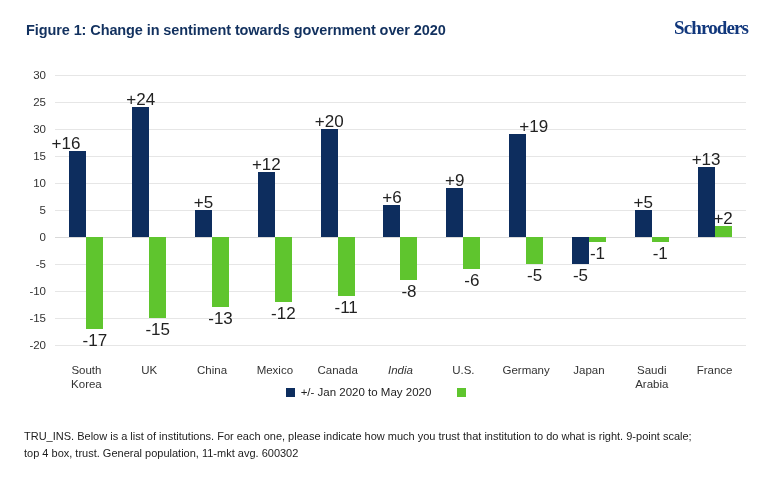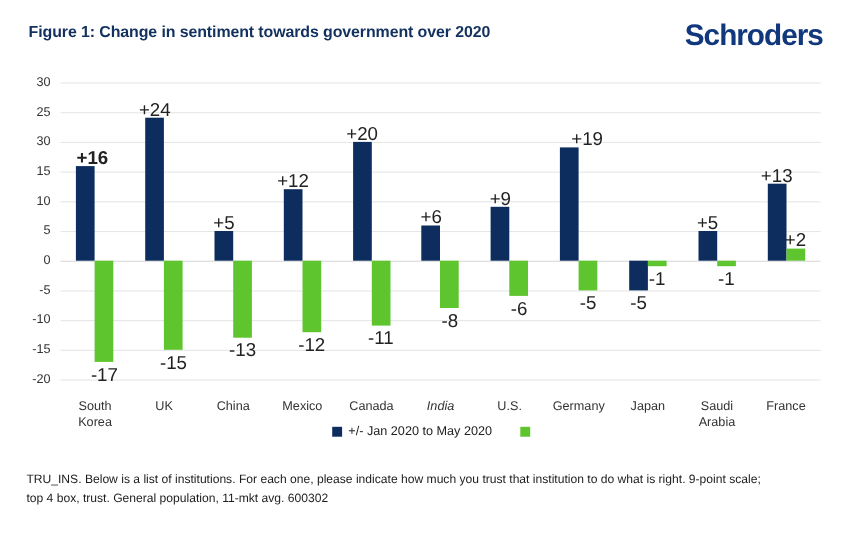--- a/index.html
+++ b/index.html
@@ -29,25 +29,26 @@
     font-size: 14.5px;
     font-weight: bold;
     color: #12315f;
     letter-spacing: -0.1px;
     white-space: nowrap;
   }
   #brand-logo {
     position: absolute;
     right: 22px;
     top: 17px;
-    font-size: 27px;
+    font-size: 19px;
     font-weight: bold;
     color: #11377c;
     letter-spacing: -0.9px;
     white-space: nowrap;
+    font-family: Liberation Serif, serif;
   }
 
   
   #chart-area {
     position: absolute;
     left: 0; top: 62px;
     width: 770px; height: 322px;
   }
   
   #plot {
@@ -104,21 +105,21 @@
     color: #333333;
     text-align: center;
     line-height: 14px;
     transform: translateX(-50%);
     white-space: pre-line;
   }
 
   
   #legend {
     position: absolute;
-    left: 16px;
+    left: 0;
     top: 386px;
     width: 752px;
     display: flex;
     justify-content: center;
     align-items: center;
     gap: 26px;
     font-size: 11.5px;
     color: #222222;
   }
   .legend-item {
@@ -176,21 +177,21 @@
         <div class="ytick" style="top: 135px;">5</div>
         <div class="ytick" style="top: 162px;">0</div>
         <div class="ytick" style="top: 189px;">-5</div>
         <div class="ytick" style="top: 216px;">-10</div>
         <div class="ytick" style="top: 243px;">-15</div>
         <div class="ytick" style="top: 270px;">-20</div>
       </div>
     <div id="bars">
         <div class="group" style="left: 0px; width: 62.8182px;">
           <div class="bar navy" style="left: 14.4091px; top: 75.6px; height: 86.4px; background: rgb(13, 45, 94);"></div>
-          <div class="bar-label" style="left: 29px; top: 58.6px; font-weight: bold;">+16</div>
+          <div class="bar-label" style="left: 11px; top: 58.6px;">+16</div>
           <div class="bar green" style="left: 31.4091px; top: 162px; height: 91.8px; background: rgb(95, 197, 46);"></div>
           <div class="bar-label" style="left: 39.9091px; top: 255.8px;">-17</div>
         </div>
         <div class="group" style="left: 62.8182px; width: 62.8182px;">
           <div class="bar navy" style="left: 14.4091px; top: 32.4px; height: 129.6px; background: rgb(13, 45, 94);"></div>
           <div class="bar-label" style="left: 22.9091px; top: 15.4px;">+24</div>
           <div class="bar green" style="left: 31.4091px; top: 162px; height: 81px; background: rgb(95, 197, 46);"></div>
           <div class="bar-label" style="left: 39.9091px; top: 245px;">-15</div>
         </div>
         <div class="group" style="left: 125.636px; width: 62.8182px;">

